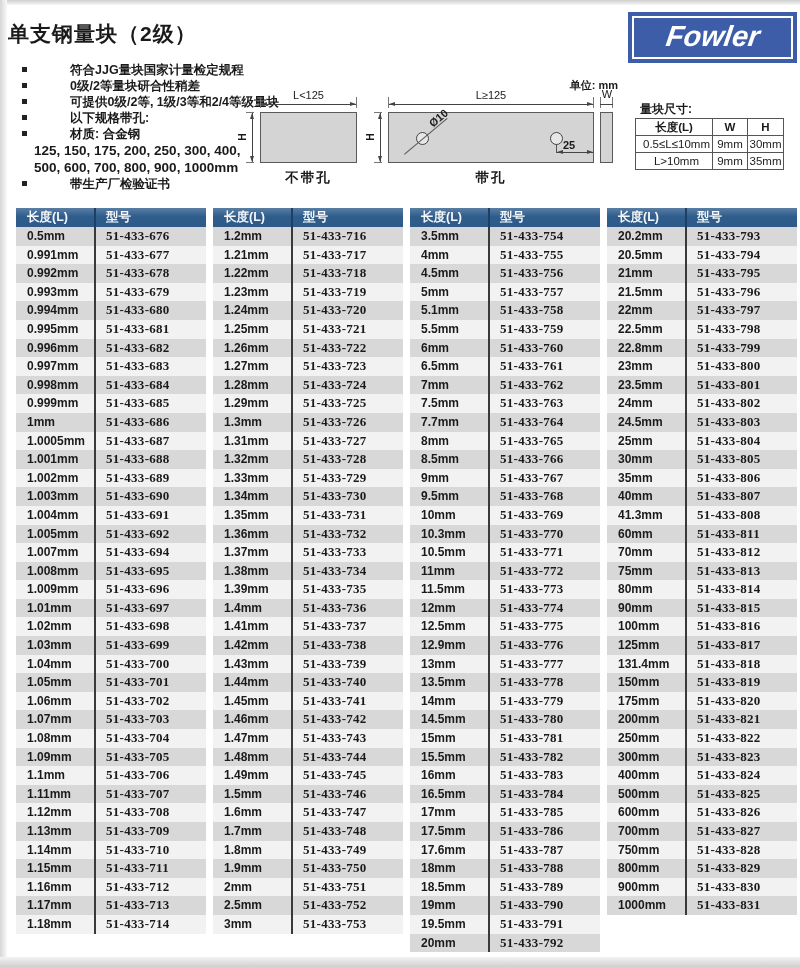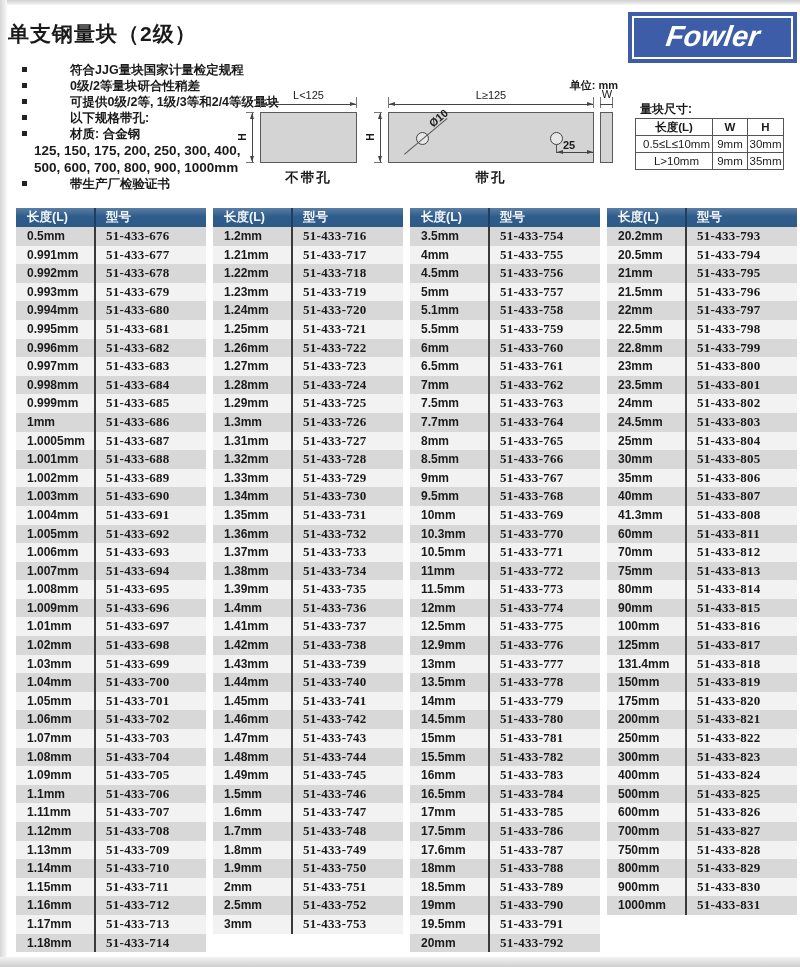--- a/index.html
+++ b/index.html
@@ -245,24 +245,20 @@
       </div>
       <div class="trow">
         <div class="tcell len">1.004mm</div>
         <div class="tcell model">51-433-691</div>
       </div>
       <div class="trow">
         <div class="tcell len">1.005mm</div>
         <div class="tcell model">51-433-692</div>
       </div>
       <div class="trow">
-        <div class="tcell len">1.006mm</div>
-        <div class="tcell model">51-433-693</div>
-      </div>
-      <div class="trow">
         <div class="tcell len">1.007mm</div>
         <div class="tcell model">51-433-694</div>
       </div>
       <div class="trow">
         <div class="tcell len">1.008mm</div>
         <div class="tcell model">51-433-695</div>
       </div>
       <div class="trow">
         <div class="tcell len">1.009mm</div>
         <div class="tcell model">51-433-696</div>

